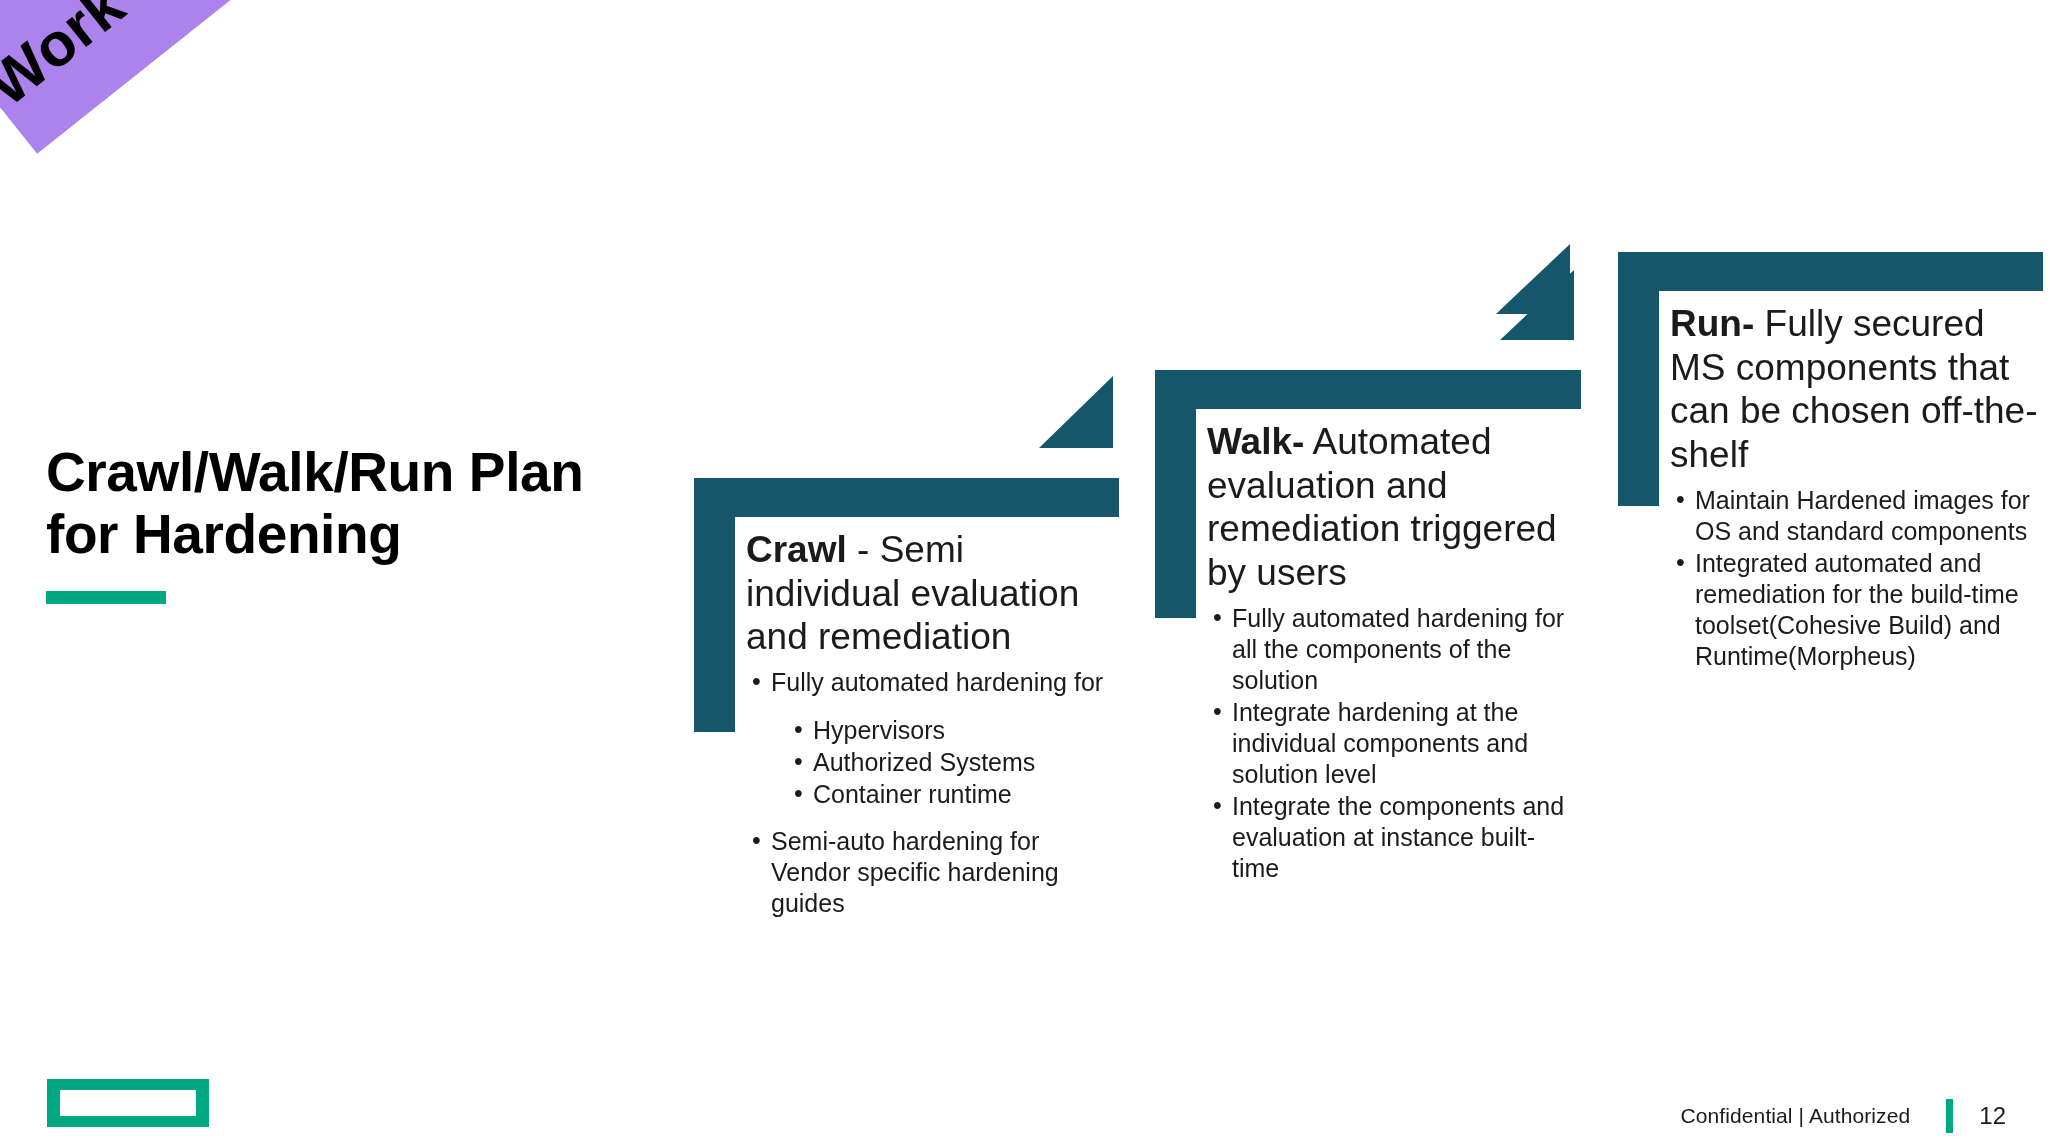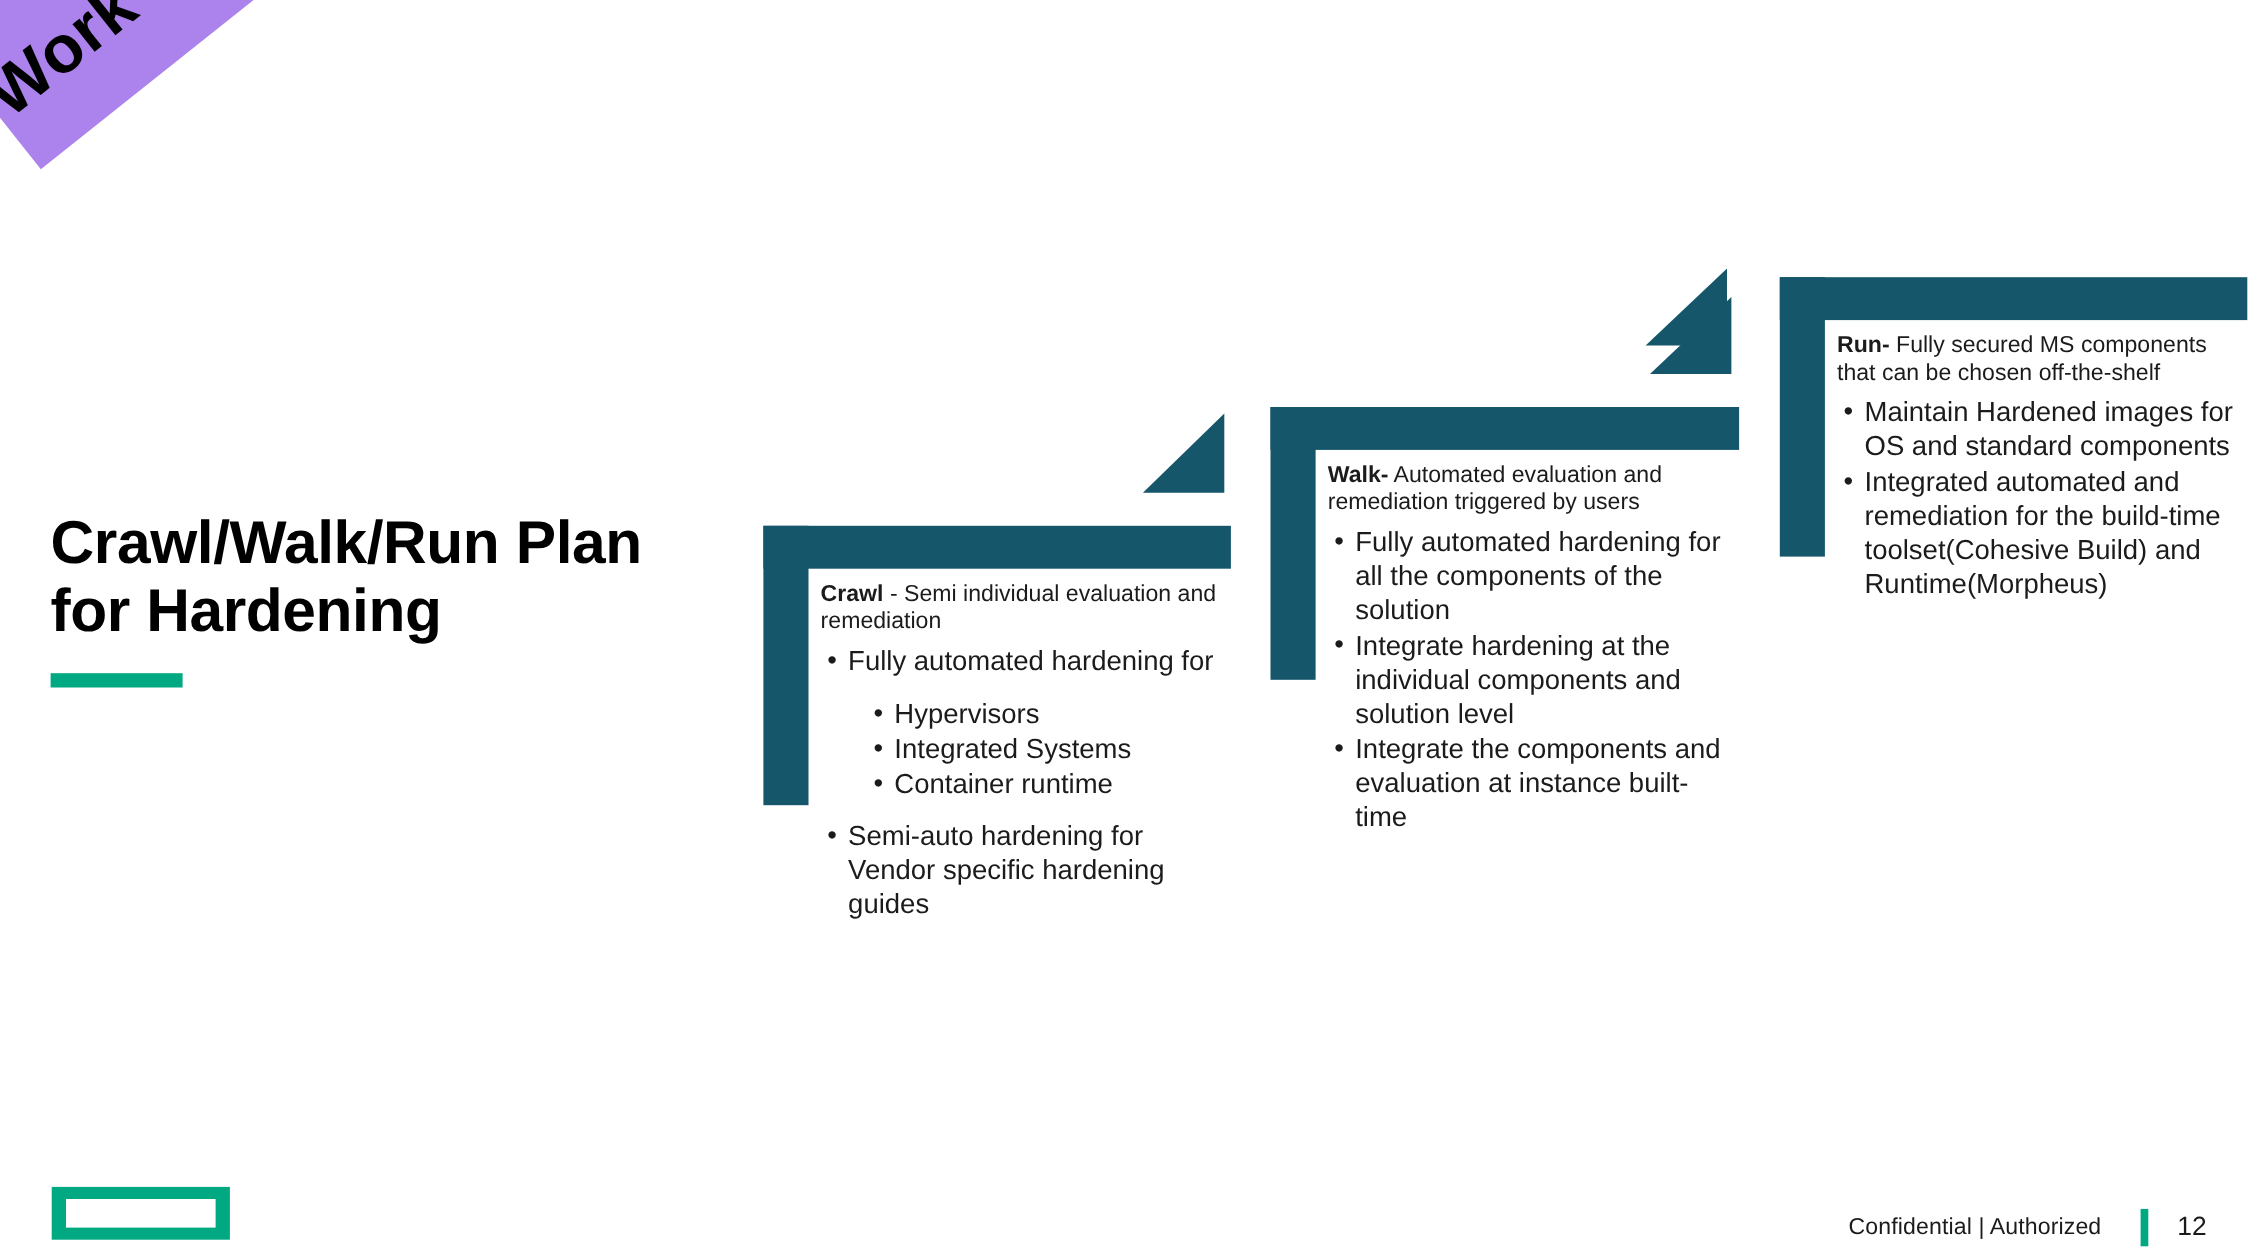--- a/index.html
+++ b/index.html
@@ -41,21 +41,21 @@
     color: #000000;
     letter-spacing: 0.5px;
     white-space: nowrap;
     font-family: "Liberation Sans", sans-serif;
   }
 
   
   #title-block {
     position: absolute;
     left: 46px;
-    top: 462px;
+    top: 441px;
     width: 640px;
     z-index: 5;
   }
   #slide-title {
     font-size: 55px;
     line-height: 1.13;
     font-weight: bold;
     color: #000000;
     letter-spacing: -0.4px;
     white-space: pre-line;
@@ -84,21 +84,21 @@
   .card-leftbar {
     position: absolute;
     background: #15566a;
     left: 0;
   }
   .card-body {
     position: absolute;
     color: #1b1b1b;
   }
   .card-heading {
-    font-size: 21px;
+    font-size: 37px;
     line-height: 1.18;
     font-weight: normal;
     margin-bottom: 8px;
   }
   .card-heading b { font-weight: bold; }
 
   ul.bullets {
     list-style: none;
     margin: 0;
     padding: 0;
@@ -233,21 +233,21 @@
     <div class="card-leftbar"></div>
     <div class="card-body">
       <div class="card-heading">
         <b>Crawl</b><span> - Semi individual evaluation and remediation</span>
       </div>
       <ul class="bullets">
         <li>
           <span>Fully automated hardening for</span>
           <ul class="sub">
             <li>Hypervisors</li>
-            <li>Integrated Systems</li>
+            <li>Authorized Systems</li>
             <li>Container runtime</li>
           </ul>
         </li>
         <li>Semi-auto hardening for Vendor specific hardening guides</li>
       </ul>
     </div>
   </div>
 
   <div class="card" id="card-walk">
     <div class="card-triangle"></div>

